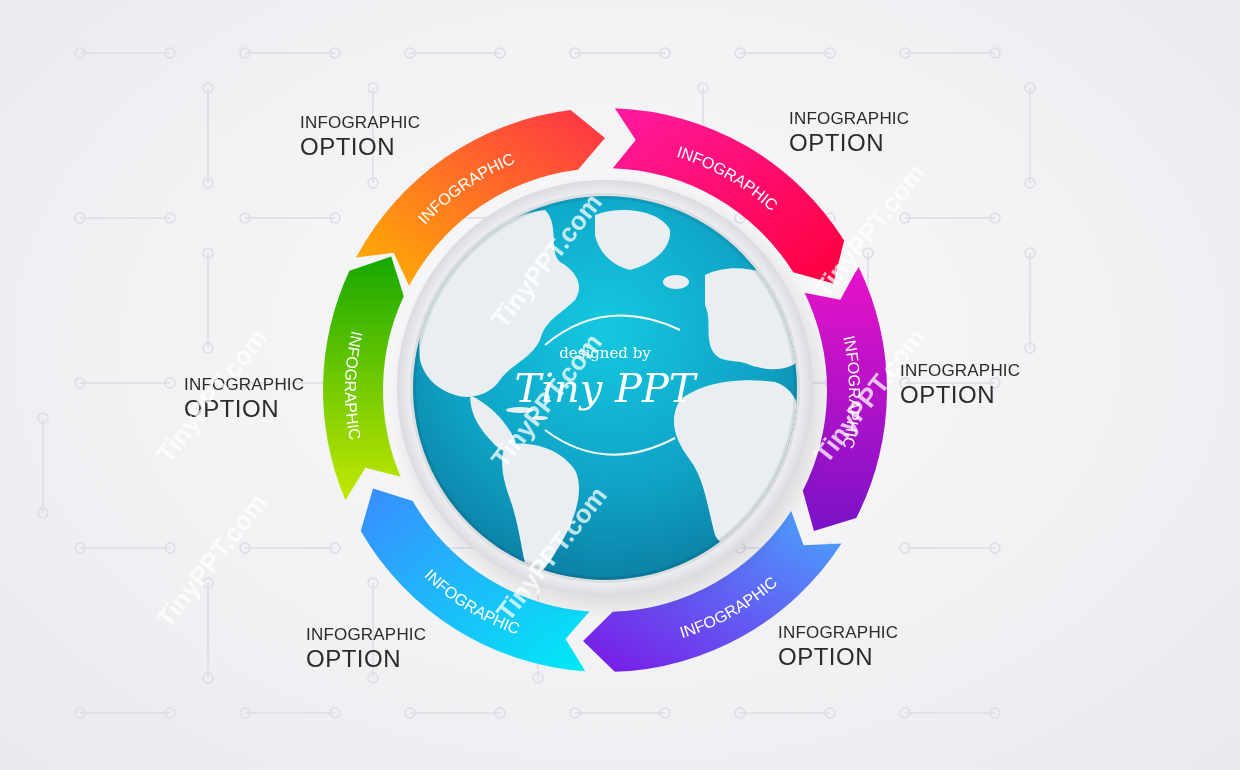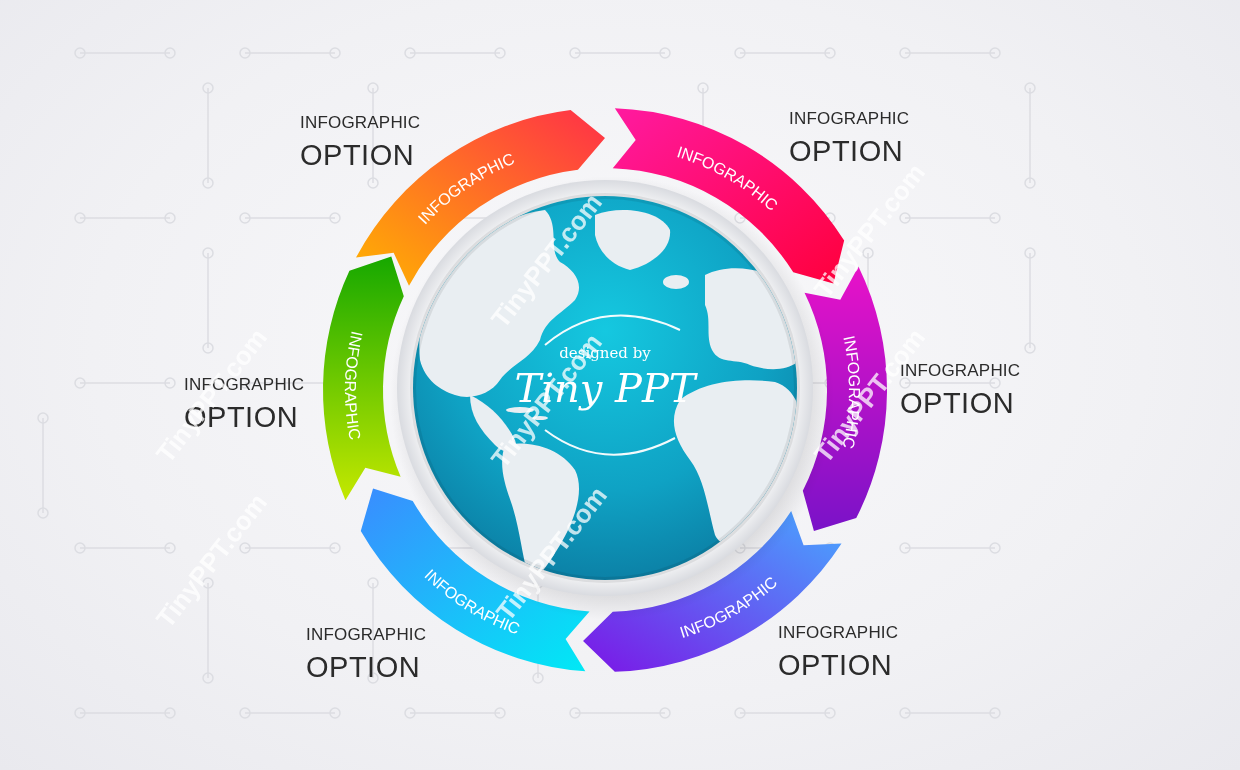--- a/index.html
+++ b/index.html
@@ -8,21 +8,21 @@
     background: radial-gradient(ellipse at 50% 45%, #f9f9fb 0%, #f1f1f4 60%, #e9e9ee 100%);
     font-family: "Liberation Sans", sans-serif;
   }
   #stage { position:absolute; left:0; top:0; width:1240px; height:770px; }
   svg.full { position:absolute; left:0; top:0; }
   .label {
     position:absolute; color:#2b2b2b; text-align:left; line-height:1;
     font-family: "Liberation Sans", sans-serif;
   }
   .label .small { font-size:17px; letter-spacing:0.2px; display:block; }
-  .label .big { font-size:29px; display:block; margin-top:10px; letter-spacing:0.5px; }
+  .label .big { font-size:24px; display:block; margin-top:4px; letter-spacing:0.5px; }
   .watermark {
     position:absolute; color:rgba(255,255,255,0.75); font-weight:bold;
     font-size:26px; font-family:"Liberation Sans", sans-serif; white-space:nowrap;
     transform-origin:left top; pointer-events:none;
   }
 </style>
 </head>
 <body>
 
 <div id="stage">

